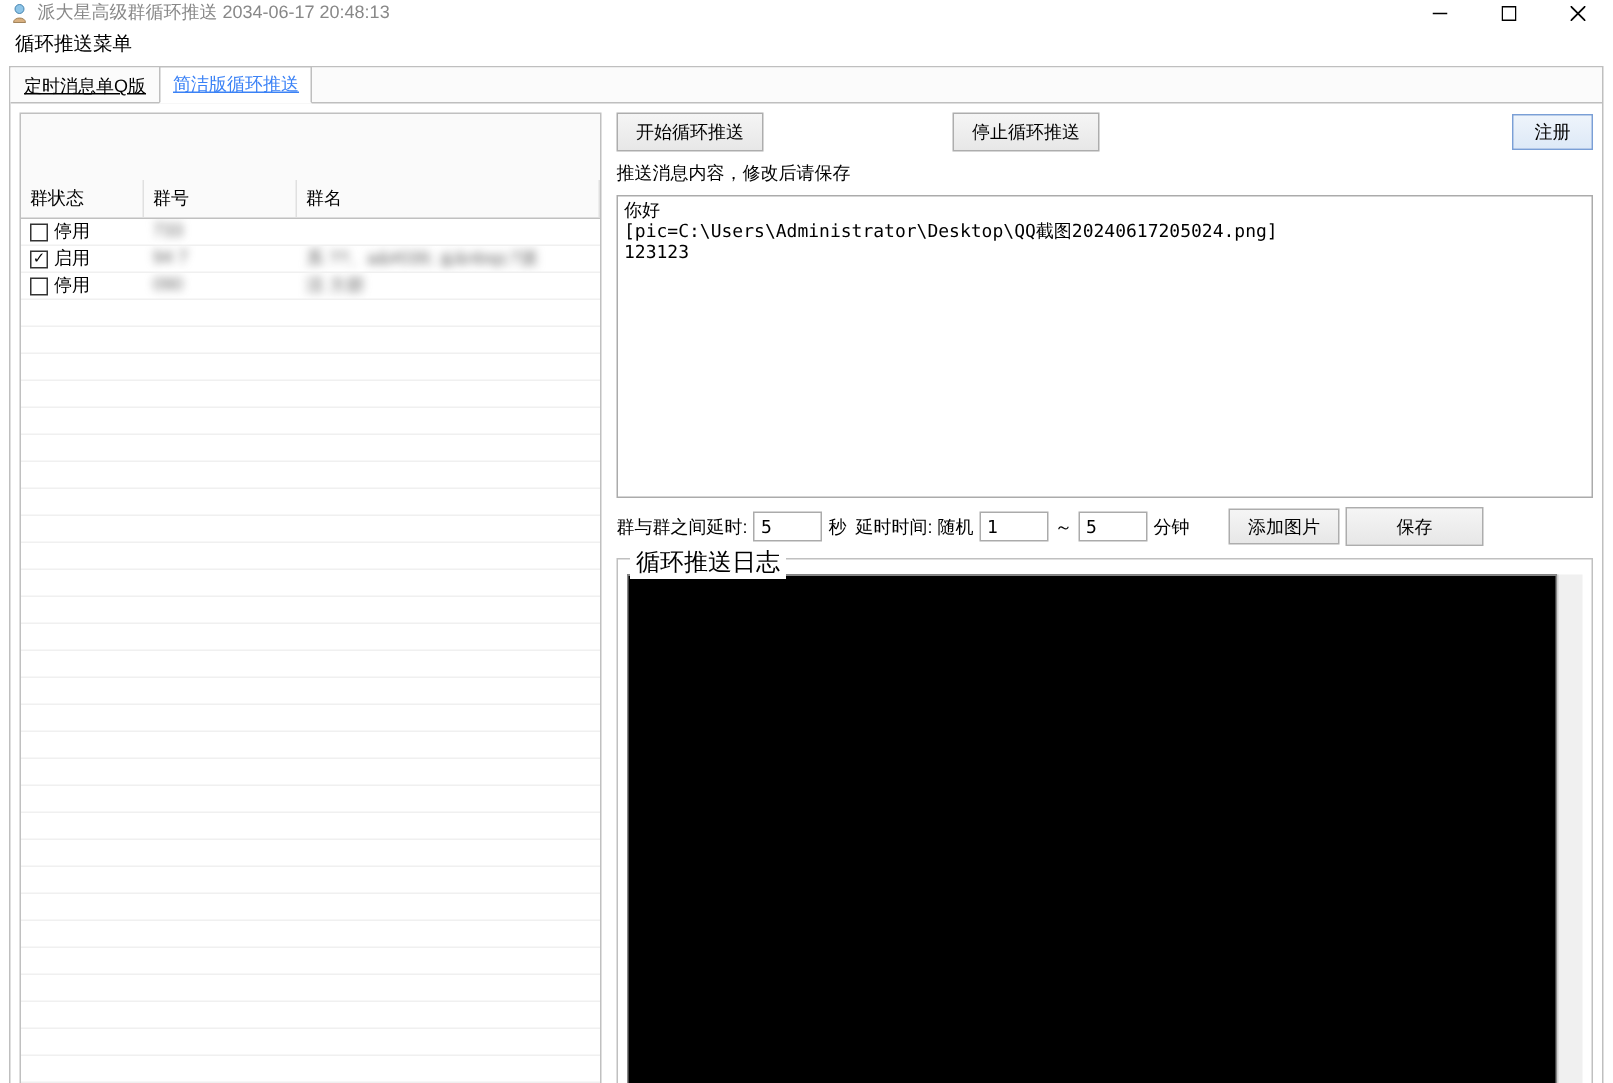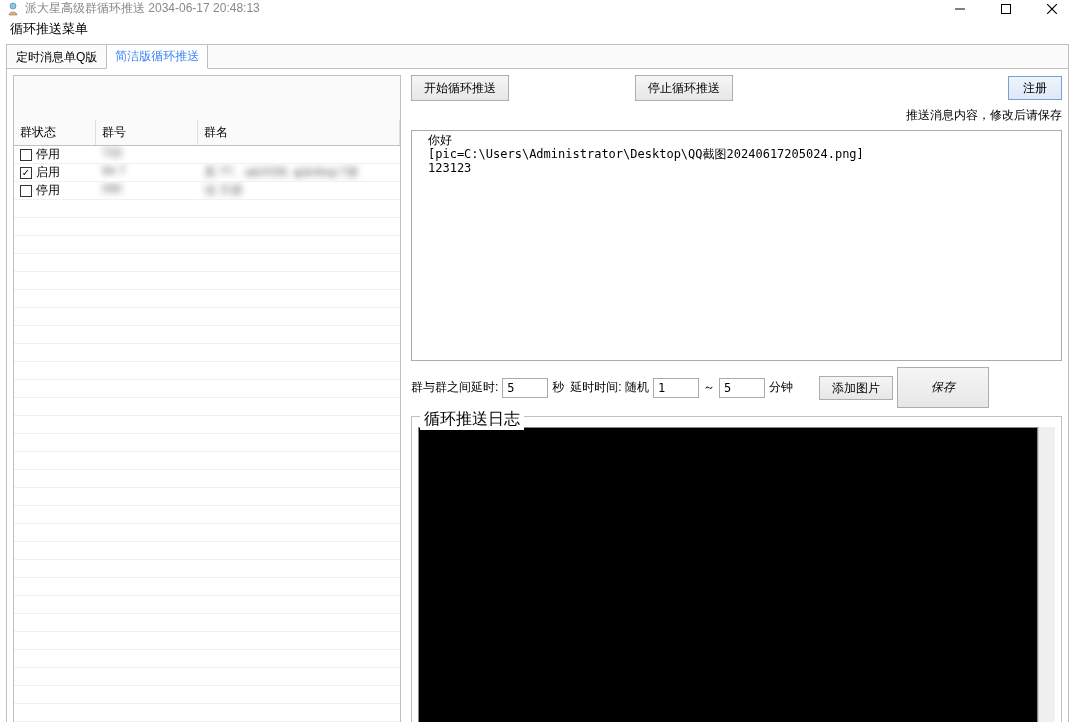--- a/index.html
+++ b/index.html
@@ -64,20 +64,21 @@
   align-items: flex-end;
 }
 .tab {
   padding: 3px 8px;
   font-size: 12px;
   border: 1px solid transparent;
   border-bottom: none;
   position: relative;
   top: 1px;
   cursor: pointer;
+  text-decoration: underline;
 }
 .tab.active {
   background: #fff;
   border: 1px solid #bfbfbf;
   border-bottom: 1px solid #fff;
   color: #3b82f6;
 }
 
 
 .content {
@@ -155,49 +156,49 @@
   font-family: inherit;
   cursor:pointer;
   min-width: 72px;
   height: 24px;
 }
 .btn.tall{ height:26px; min-width: 90px;}
 .btn.sel{
   border-color:#7a9fd6;
   background: linear-gradient(#eef4fb,#dde9f7);
 }
-.label{ font-size:12px;text-align:right; }
+.label{ font-size:12px; }
 
 .msg-area{
   width:100%;
   flex-shrink:0;
-  height:231px;
+  height:202px;
   border:1px solid #ababab;
   resize:none;
   font-family: "SimSun", monospace;
   font-size:12px;
-  padding:2px 16px;
+  padding:2px 4px;
   line-height:14px;
 }
 
 .delay-rows{ display:flex; flex-direction:row; gap:6px; }
 .delay-row{ display:flex; align-items:center; gap:4px; }
 .numbox{
   border:1px solid #ababab;
   width:46px; height:20px;
   font-size:12px;
   padding:0 4px;
   font-family: "SimSun", monospace;
 }
 .addpic-btn{
   margin-left: 22px;
 }
 .save-btn{
   margin-left:auto;
-  width:92px; height:41px;font-style:italic;
+  width:92px; height:26px;
 }
 
 .log-group{
   flex:1;
   border:1px solid #c0c0c0;
   margin-top:2px;
   position:relative;
   padding:10px 6px 6px 6px;
   display:flex;
   min-height:0;

